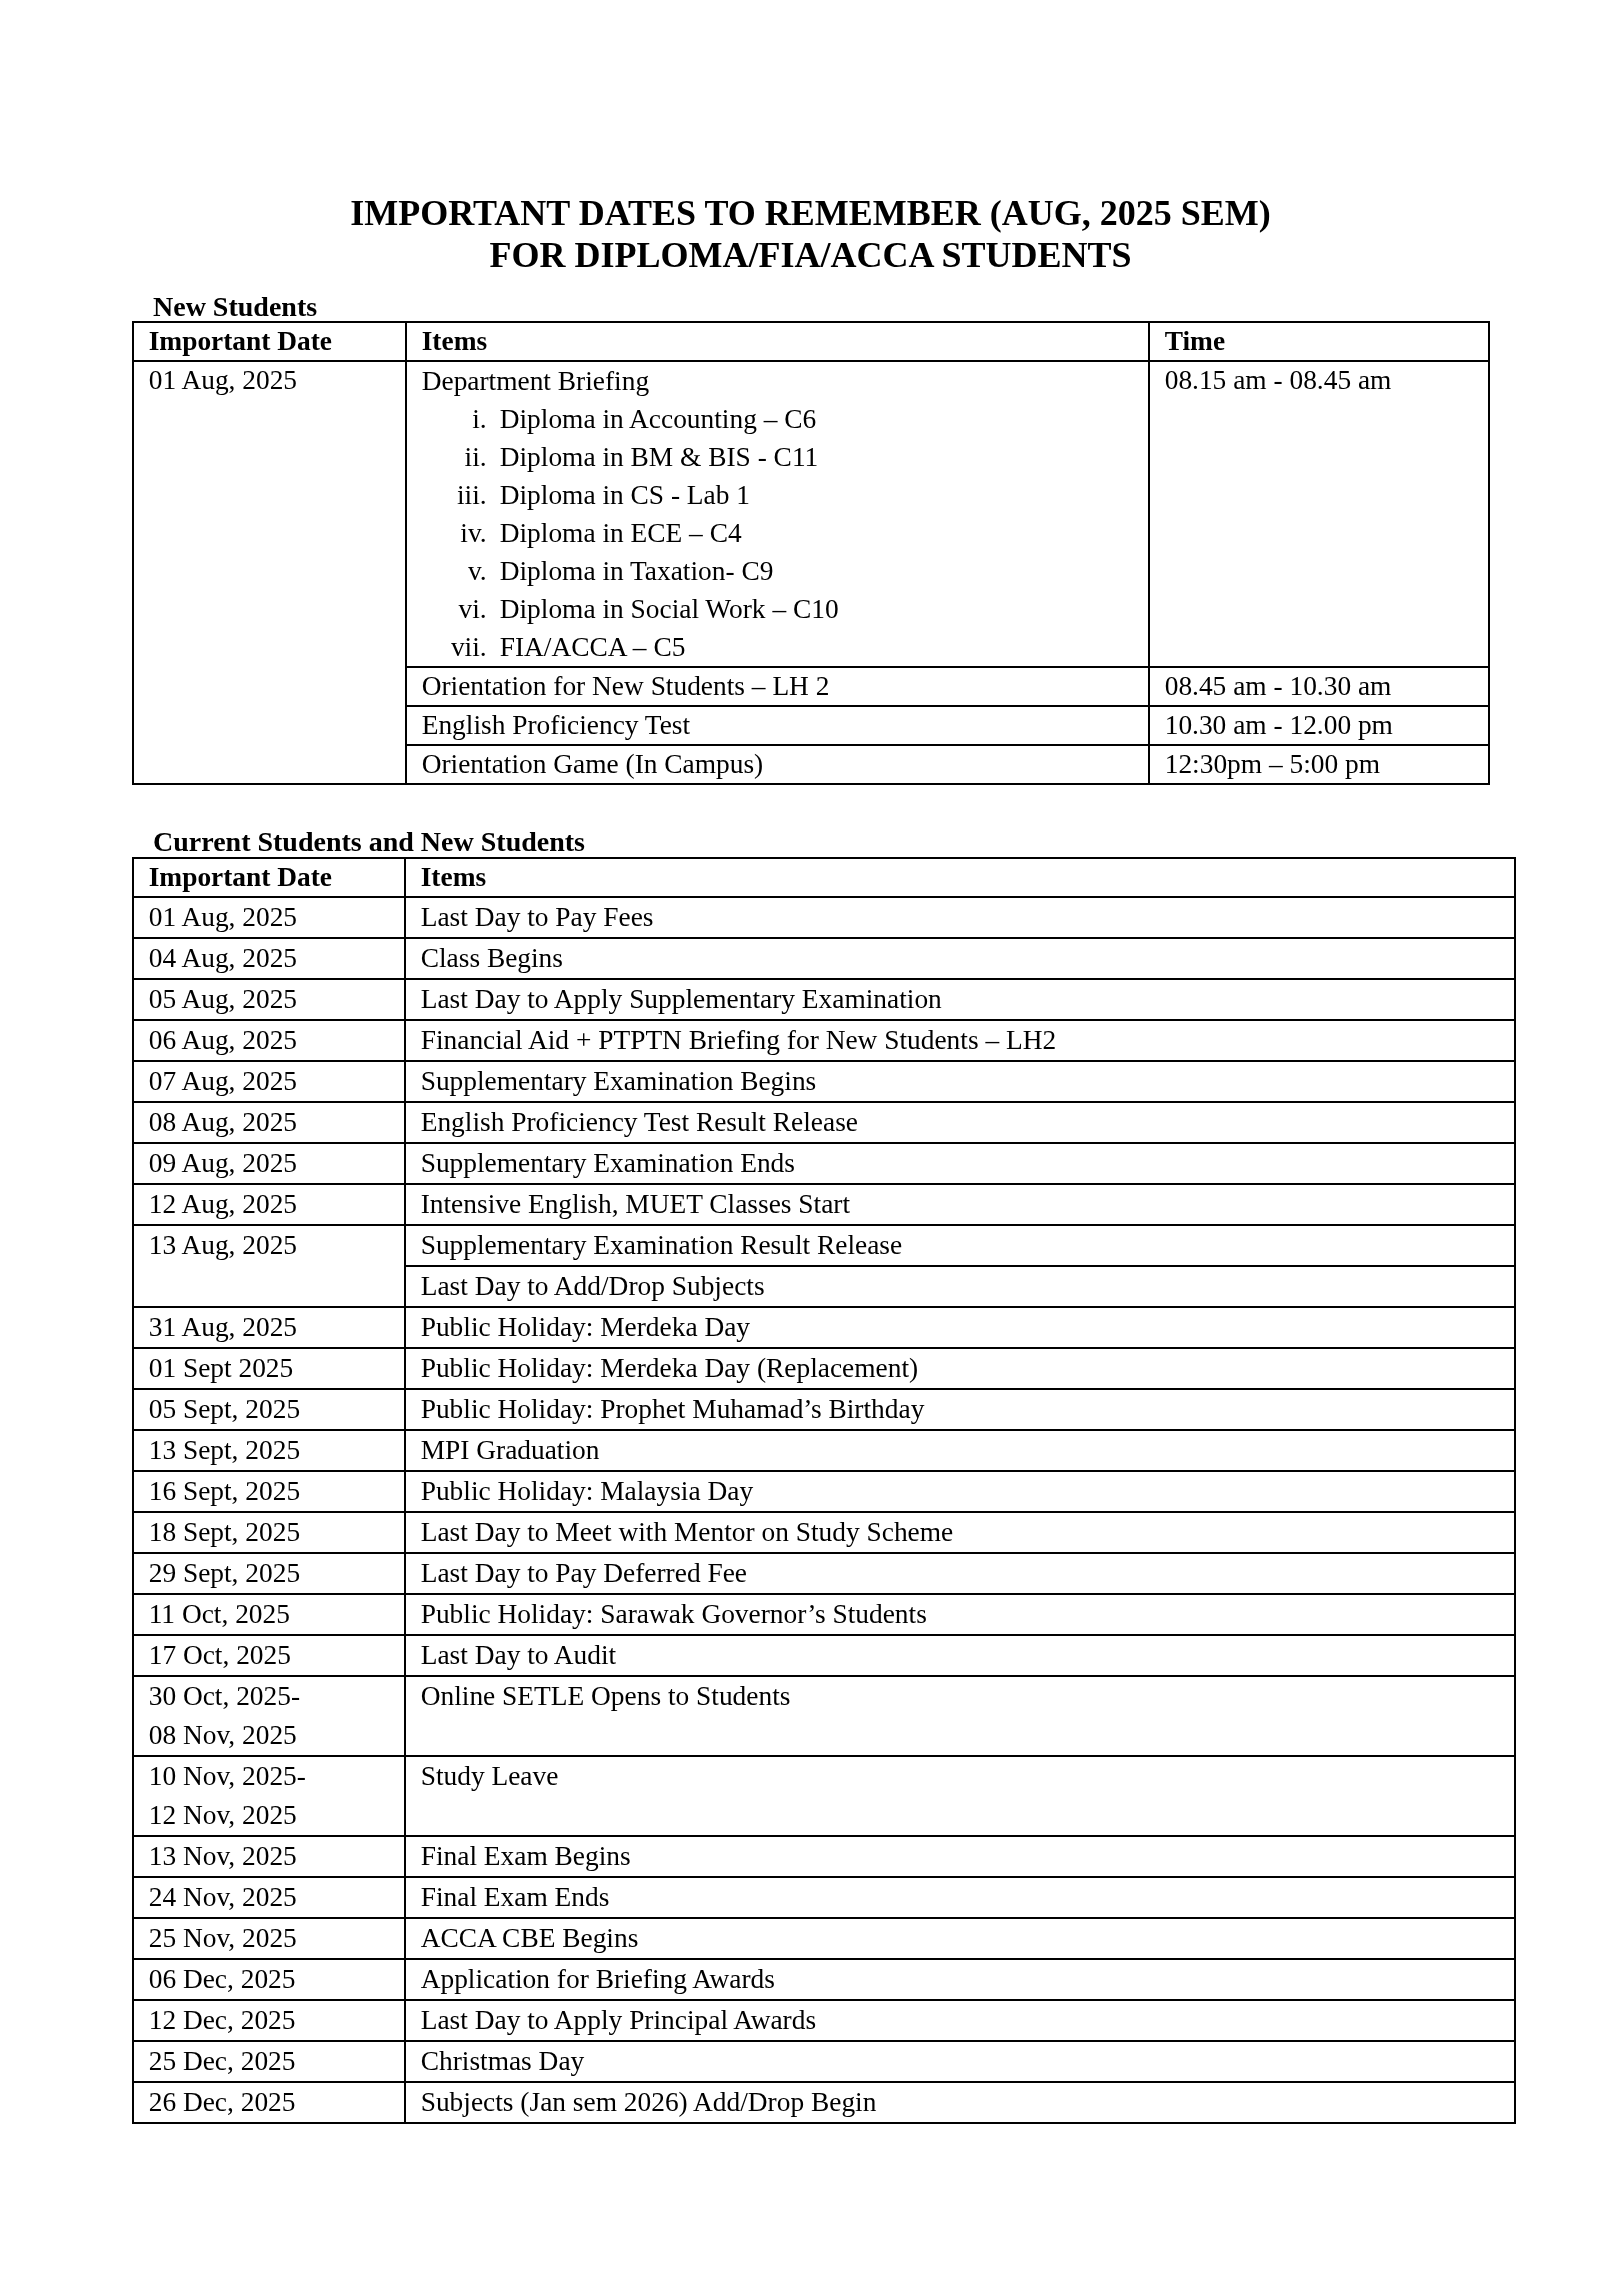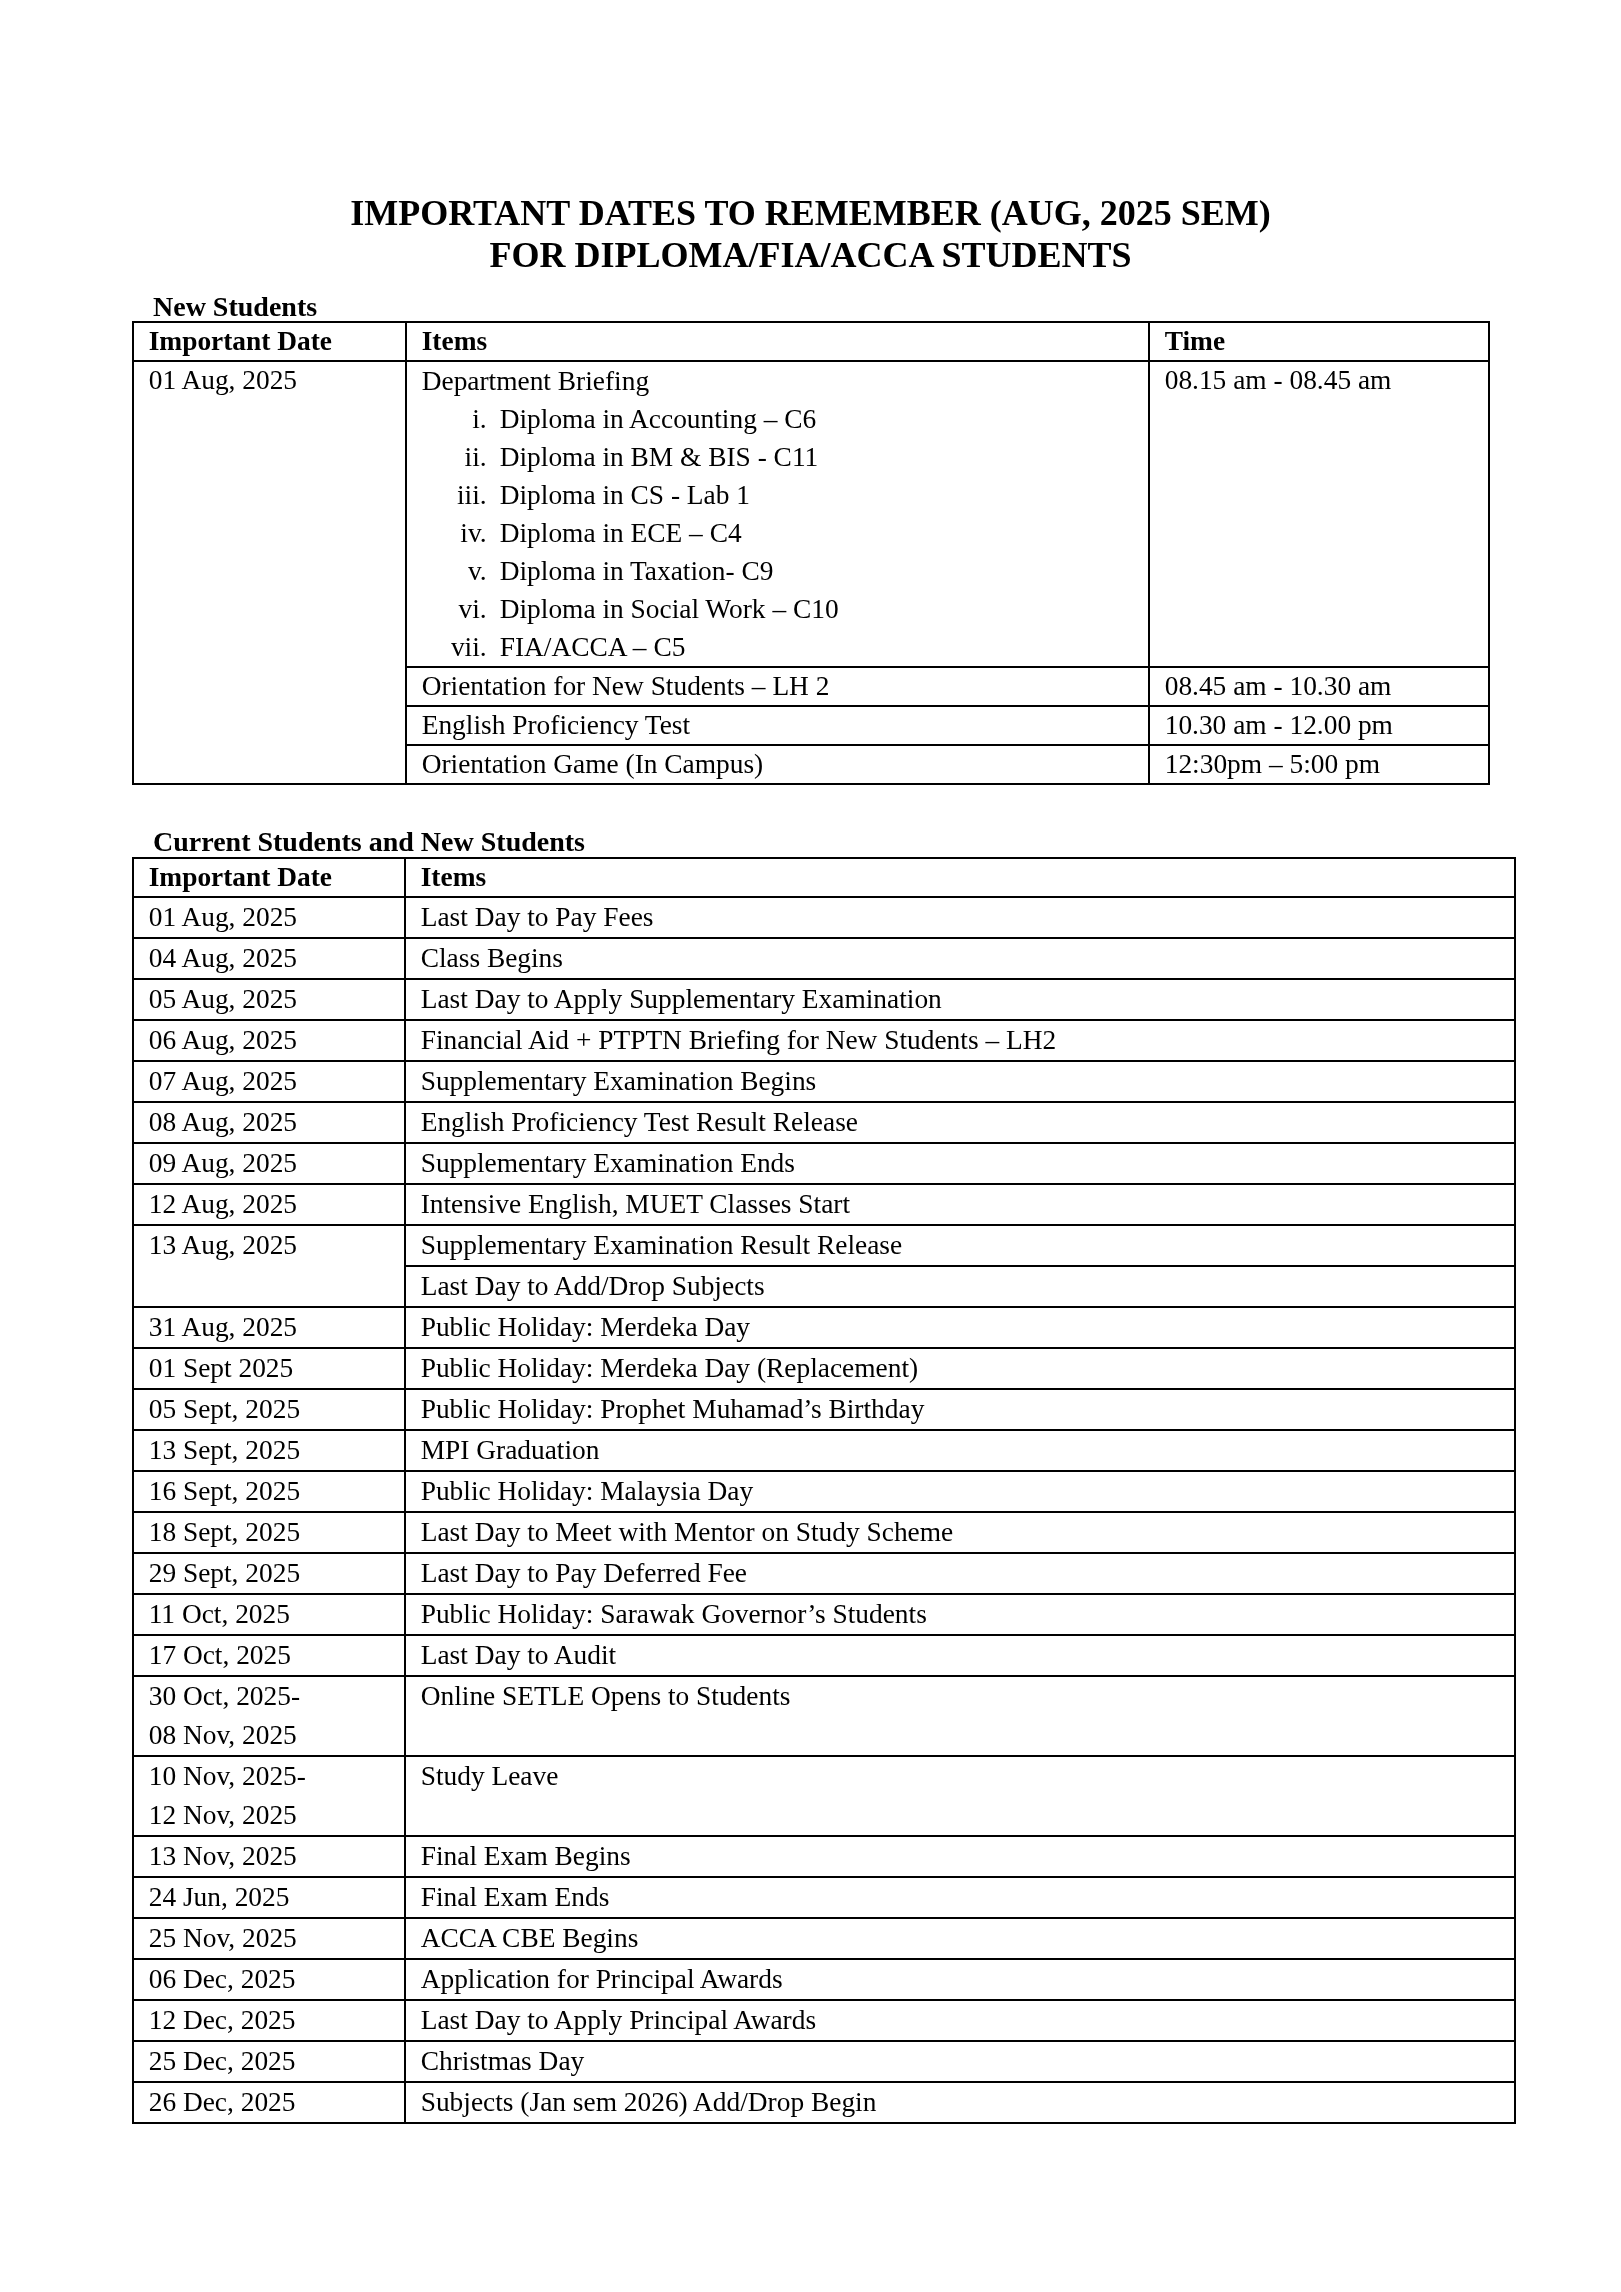--- a/index.html
+++ b/index.html
@@ -198,30 +198,30 @@
           <span class="date-line">10 Nov, 2025-</span>
           <span class="date-line">12 Nov, 2025</span>
         </td>
         <td>Study Leave</td>
       </tr>
       <tr>
         <td>13 Nov, 2025</td>
         <td>Final Exam Begins</td>
       </tr>
       <tr>
-        <td>24 Jun, 2025</td>
+        <td>24 Nov, 2025</td>
         <td>Final Exam Ends</td>
       </tr>
       <tr>
         <td>25 Nov, 2025</td>
         <td>ACCA CBE Begins</td>
       </tr>
       <tr>
         <td>06 Dec, 2025</td>
-        <td>Application for Principal Awards</td>
+        <td>Application for Briefing Awards</td>
       </tr>
       <tr>
         <td>12 Dec, 2025</td>
         <td>Last Day to Apply Principal Awards</td>
       </tr>
       <tr>
         <td>25 Dec, 2025</td>
         <td>Christmas Day</td>
       </tr>
       <tr>

